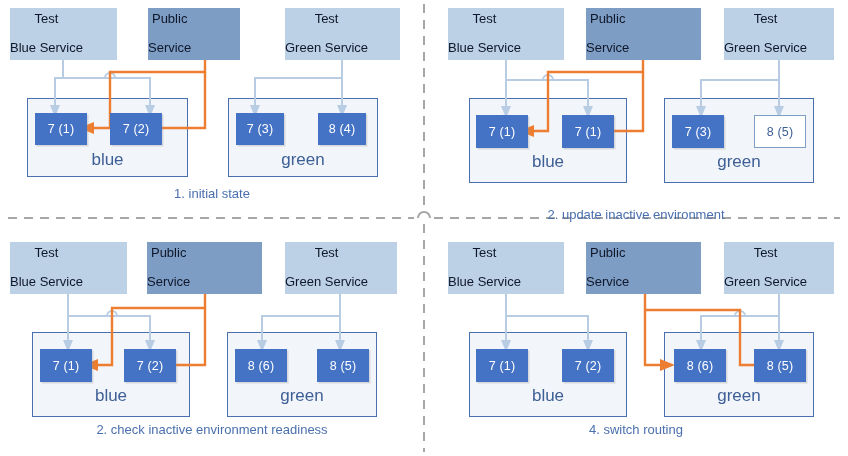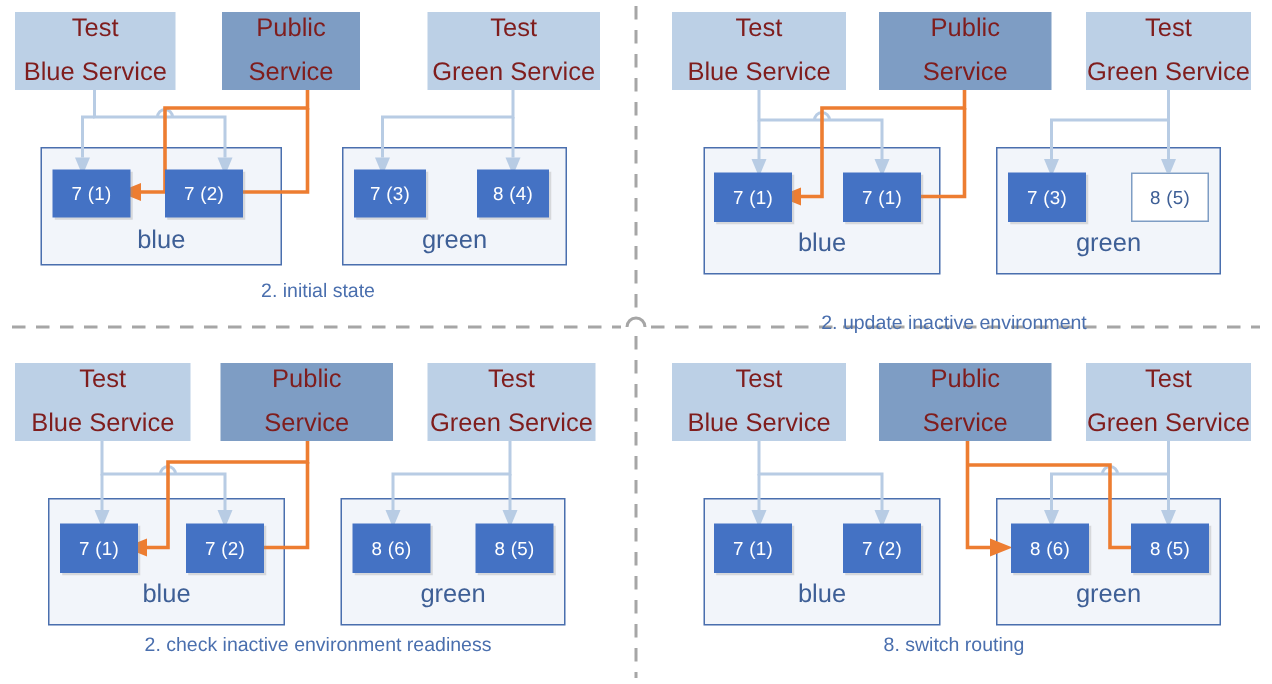--- a/index.html
+++ b/index.html
@@ -5,22 +5,22 @@
   html,body{margin:0;padding:0;background:#ffffff;}
   body{width:848px;height:456px;overflow:hidden;
        font-family:"Liberation Sans","DejaVu Sans",sans-serif;
        -webkit-font-smoothing:antialiased;}
   #stage{position:relative;width:848px;height:456px;}
 
   
   .panel{position:absolute;width:424px;height:228px;}
 
   
-  .svc{position:absolute;display:flex;align-items:center;justify-content:center;
-       text-align:center;color:#7f1d1d;font-size:17px;line-height:14.5px;
+  .svc{position:absolute;display:flex;align-items:center;
+       text-align:center;color:#0f172a;font-size:13px;line-height:14.5px;
        box-sizing:border-box;}
   .svc span{display:block;}
   .svc.light{background:#bcd0e6;}
   .svc.dark{background:#7e9dc4;}
 
   
   .envbox{position:absolute;box-sizing:border-box;
           border:1.2px solid #4a6fae;background:#f2f5fa;}
   .envlabel{position:absolute;text-align:center;color:#3e5f96;
             font-size:17px;line-height:14px;}
@@ -110,21 +110,21 @@
     <div class="inst filled" style="left:236px;top:113px;width:48px;height:32px;">
       <span>7 (3)</span>
     </div>
     <div class="inst filled" style="left:318px;top:113px;width:48px;height:32px;">
       <span>8 (4)</span>
     </div>
 
     <div class="envlabel" style="left:27px;top:153px;width:161px;">blue</div>
     <div class="envlabel" style="left:228px;top:153px;width:150px;">green</div>
 
-    <div class="caption" style="left:0;top:186px;width:424px;">2. initial state</div>
+    <div class="caption" style="left:0;top:186px;width:424px;">1. initial state</div>
   </div>
 
   <div class="panel" style="left:424px;top:0;">
 
     <div class="svc light" style="left:24px;top:8px;width:116px;height:52px;">
       <span>
         <span>Test</span><br>
         <span>Blue Service</span>
       </span>
     </div>
@@ -299,16 +299,16 @@
     <div class="inst filled" style="left:250px;top:121px;width:52px;height:33px;">
       <span>8 (6)</span>
     </div>
     <div class="inst filled" style="left:330px;top:121px;width:52px;height:33px;">
       <span>8 (5)</span>
     </div>
 
     <div class="envlabel" style="left:45px;top:161px;width:158px;">blue</div>
     <div class="envlabel" style="left:240px;top:161px;width:150px;">green</div>
 
-    <div class="caption" style="left:0;top:194px;width:424px;">8. switch routing</div>
+    <div class="caption" style="left:0;top:194px;width:424px;">4. switch routing</div>
   </div>
 
 </div>
 
 </body></html>

